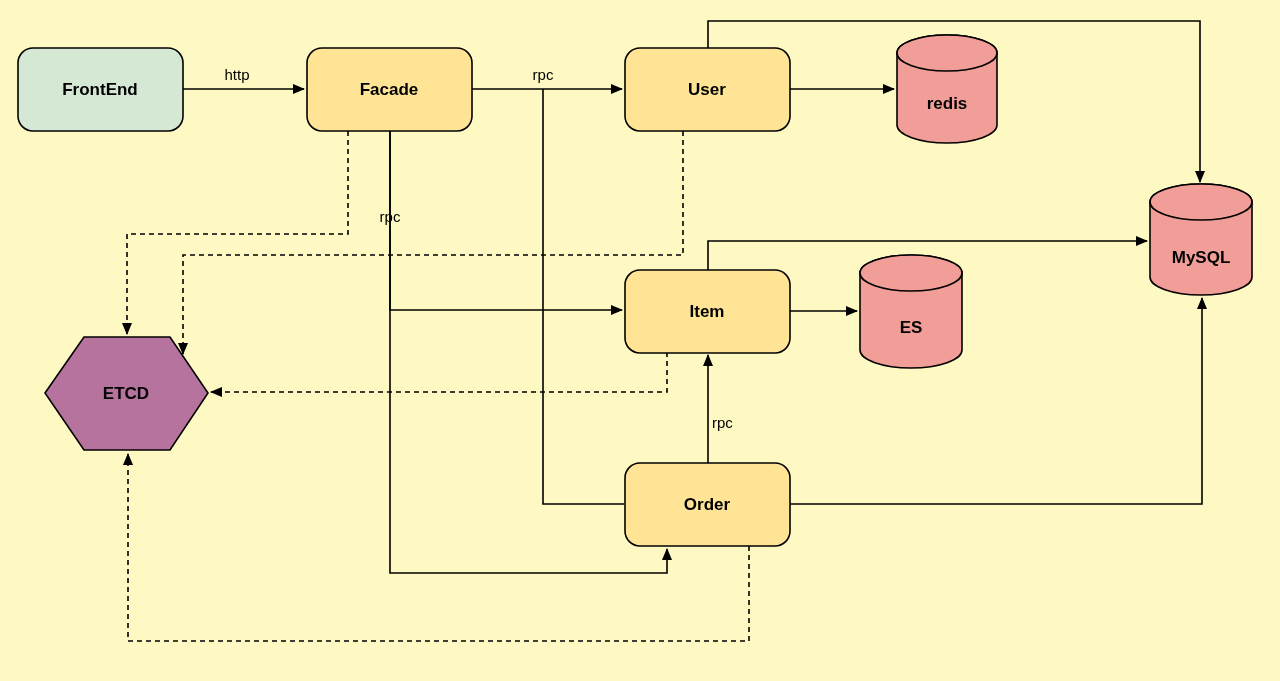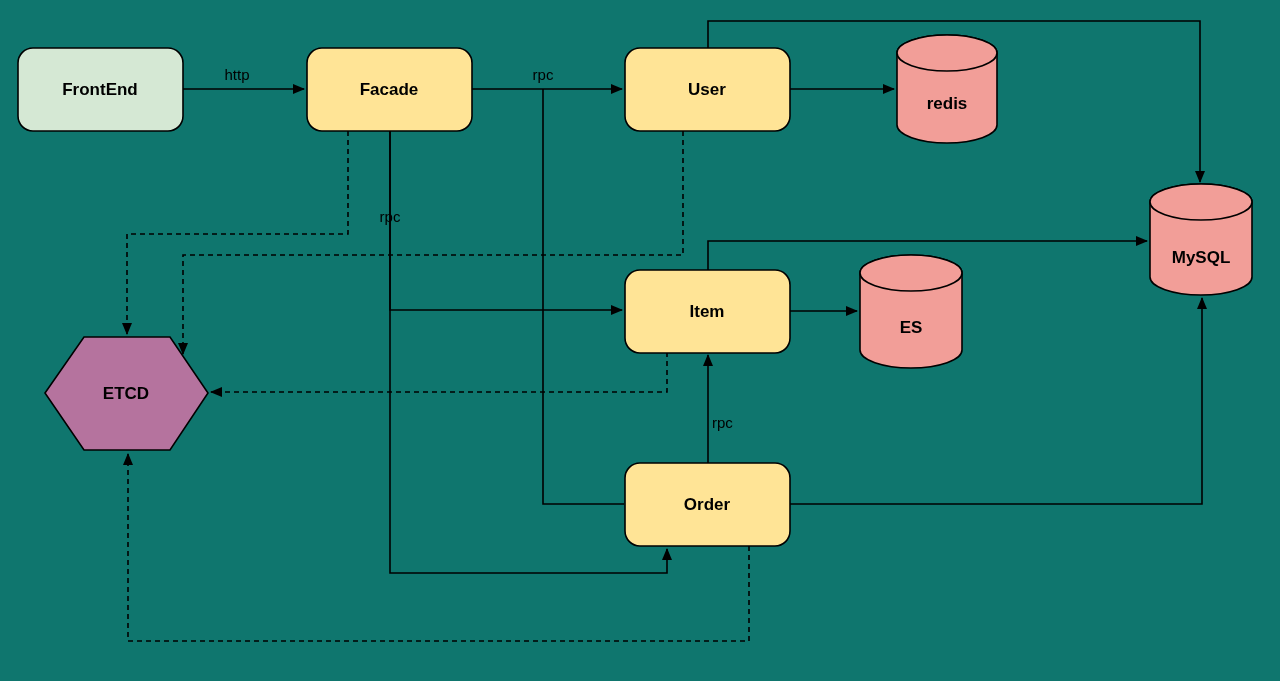--- a/index.html
+++ b/index.html
@@ -1,16 +1,16 @@
 <!DOCTYPE html>
 <html><head>
 <meta charset="utf-8">
 <style>
   html, body { margin: 0; padding: 0; background: #ffffff; }
-  .stage { width: 1280px; height: 681px; position: relative; background: #0f766e; }
+  .stage { width: 1280px; height: 681px; position: relative; background: #fef9c3; }
   svg { display: block; }
   .node-shape { stroke: #000000; stroke-width: 1.6; }
   .edge { fill: none; stroke: #000000; stroke-width: 1.6; }
   .edge.dashed { stroke-dasharray: 5 4; }
   .node-label {
     font-family: "Liberation Sans", sans-serif;
     font-size: 17px; font-weight: bold; fill: #000000;
     text-anchor: middle;
   }
   .edge-label {

